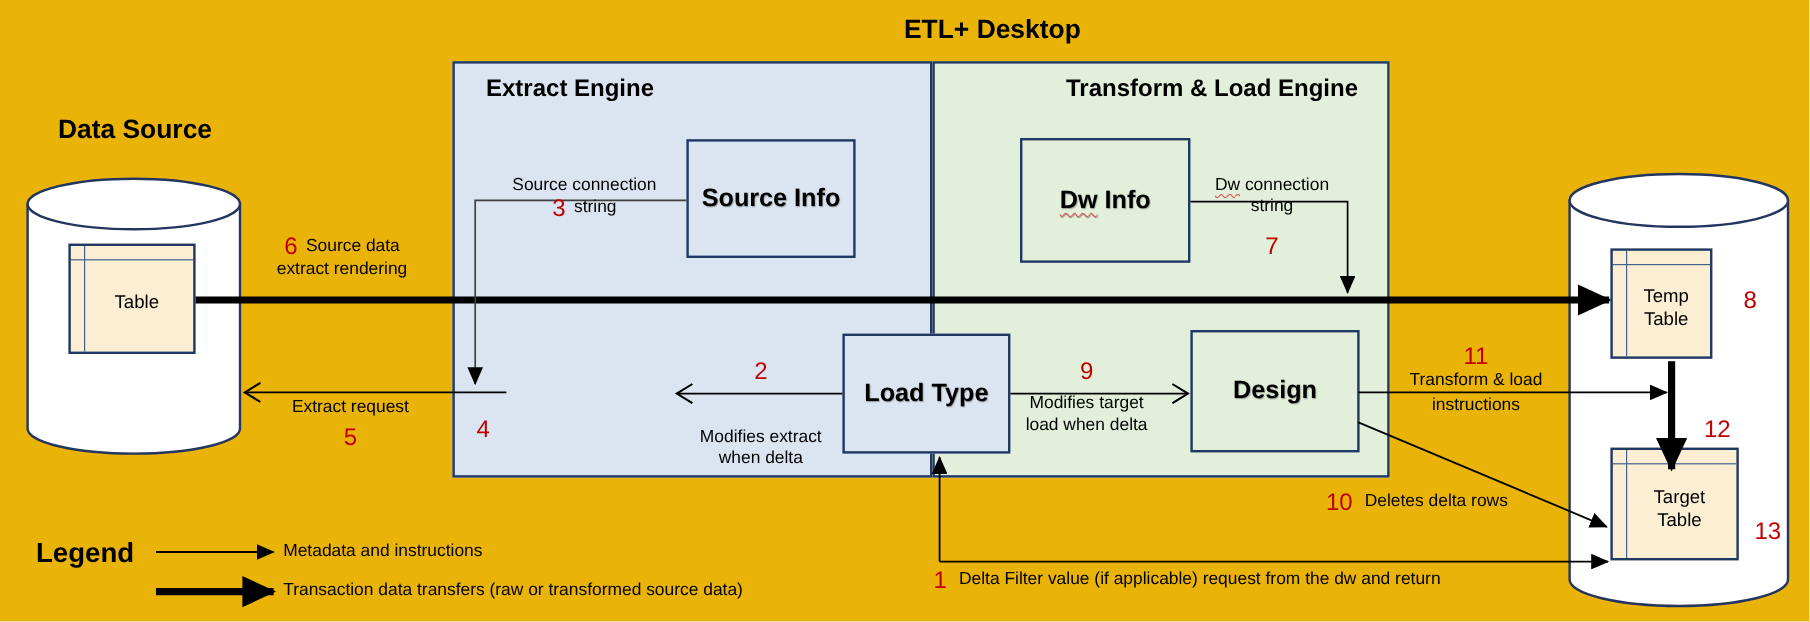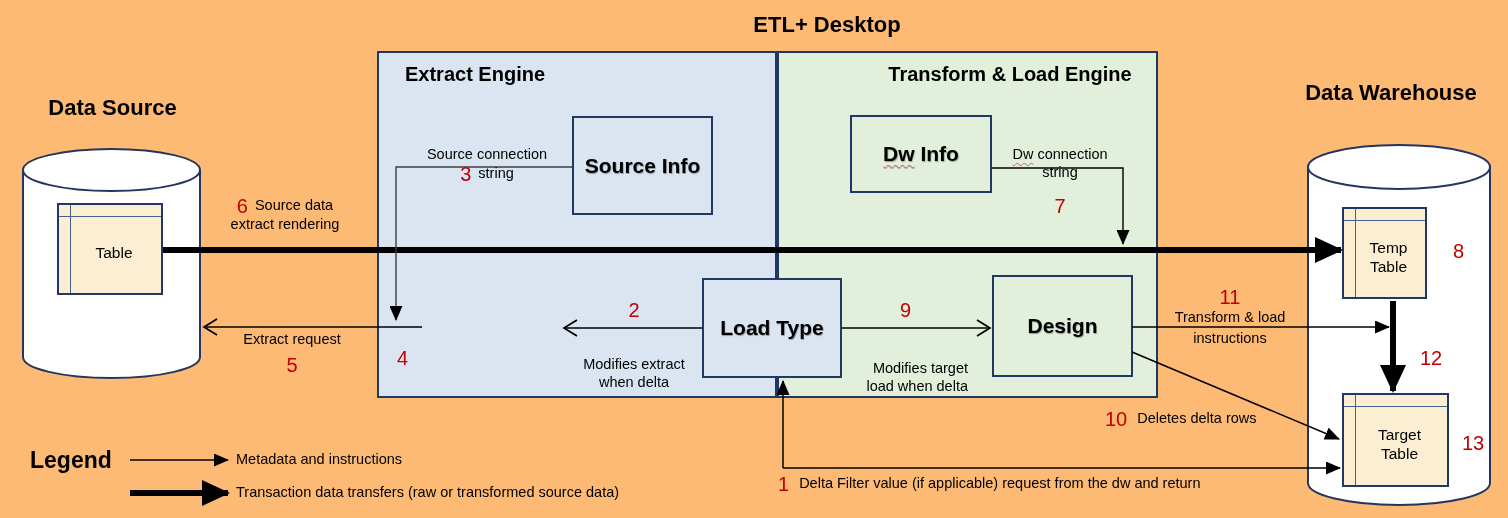--- a/index.html
+++ b/index.html
@@ -1,17 +1,17 @@
 <!DOCTYPE html>
 <html><head>
 <meta charset="utf-8">
 <style>
   html,body{margin:0;padding:0;background:#fff;}
   .stage{
-    position:relative;width:1508px;height:518px;overflow:hidden;background:#fdba74;
+    position:relative;width:1508px;height:518px;overflow:hidden;background:#eab308;
     font-family:"Liberation Sans",sans-serif;color:#000;
   }
   .layer{position:absolute;left:0;top:0;pointer-events:none;}
   .abs{position:absolute;box-sizing:border-box;}
   .heading{font-weight:700;font-size:22px;text-align:center;white-space:nowrap;}
   .engine{border:2px solid #1f3864;}
   .engine-title{font-weight:700;font-size:20px;white-space:nowrap;}
   .node{
     border:2px solid #1f3864;display:flex;align-items:center;justify-content:center;
     text-align:center;font-weight:700;font-size:21px;line-height:1.2;
@@ -45,52 +45,51 @@
       <ellipse cx="111.5" cy="170" rx="88.5" ry="21" fill="#ffffff" stroke="#24365f" stroke-width="2"></ellipse>
     </g>
     <g>
       <path d="M1308,167 L1308,483 A91,22 0 0 0 1490,483 L1490,167 Z" fill="#ffffff" stroke="#24365f" stroke-width="2"></path>
       <ellipse cx="1399" cy="167" rx="91" ry="22" fill="#ffffff" stroke="#24365f" stroke-width="2"></ellipse>
     </g>
   </svg>
 
   <div class="abs heading" style="left:677px;top:12px;width:300px;">ETL+ Desktop</div>
   <div class="abs heading" style="left:20px;top:95px;width:185px;">Data Source</div>
-  <div class="abs heading" style="left:1280px;top:80px;width:222px;">Data Warehouse</div>
 
   <div class="abs engine" style="left:377px;top:51px;width:400px;height:347px;background:#dbe5f1;"></div>
   <div class="abs engine" style="left:777px;top:51px;width:381px;height:347px;background:#e2efda;"></div>
   <div class="abs engine-title" style="left:405px;top:63px;">Extract Engine</div>
   <div class="abs engine-title" style="left:860px;top:63px;width:300px;text-align:center;">Transform &amp; Load Engine</div>
 
   <div class="abs node" style="left:572px;top:116px;width:141px;height:99px;background:#dbe5f1;">
     <span>Source Info</span>
   </div>
-  <div class="abs node" style="left:850px;top:115px;width:142px;height:78px;background:#e2efda;">
+  <div class="abs node" style="left:850px;top:115px;width:142px;height:104px;background:#e2efda;">
     <span><span class="squiggle">Dw</span><span> Info</span></span>
   </div>
   <div class="abs node" style="left:702px;top:278px;width:140px;height:100px;background:#dbe5f1;">
     <span>Load Type</span>
   </div>
   <div class="abs node" style="left:992px;top:275px;width:141px;height:102px;background:#e2efda;">
     <span>Design</span>
   </div>
 
   <div class="abs tbl" style="left:57px;top:203px;width:106px;height:92px;">
     <div class="hline"></div>
     <div class="vline"></div>
     <span class="tbl-label">Table</span>
   </div>
   <div class="abs tbl" style="left:1342px;top:207px;width:85px;height:92px;">
     <div class="hline"></div>
     <div class="vline"></div>
     <span class="tbl-label ml">Temp
 Table</span>
   </div>
-  <div class="abs tbl" style="left:1342px;top:393px;width:107px;height:94px;">
+  <div class="abs tbl" style="left:1342px;top:373px;width:107px;height:94px;">
     <div class="hline"></div>
     <div class="vline"></div>
     <span class="tbl-label ml">Target
 Table</span>
   </div>
 
   <svg class="layer" width="1508" height="518">
     <defs>
       <marker id="mtri" markerUnits="userSpaceOnUse" markerWidth="15" markerHeight="13" refX="14" refY="6.5" orient="auto">
         <path d="M0,0 L15,6.5 L0,13 Z" fill="#000"></path>
@@ -144,21 +143,21 @@
   <div class="lbl num" style="left:397px;top:348px;">4</div>
 
   <div class="lbl" style="left:572px;top:300px;width:124px;">
     <div class="num">2</div>
     <div class="ml" style="margin-top:36px;">Modifies extract
 when delta</div>
   </div>
 
   <div class="lbl" style="left:843px;top:300px;width:125px;">
     <div class="num">9</div>
-    <div class="ml" style="margin-top:40px;text-align:right;">Modifies target
+    <div class="ml" style="margin-top:8px;">Modifies target
 load when delta</div>
   </div>
 
   <div class="lbl" style="left:995px;top:146px;width:130px;">
     <div><span class="squiggle">Dw</span><span> connection</span></div>
     <div>string</div>
     <div class="num" style="margin-top:14px;">7</div>
   </div>
 
   <div class="lbl num" style="left:1453px;top:241px;">8</div>

